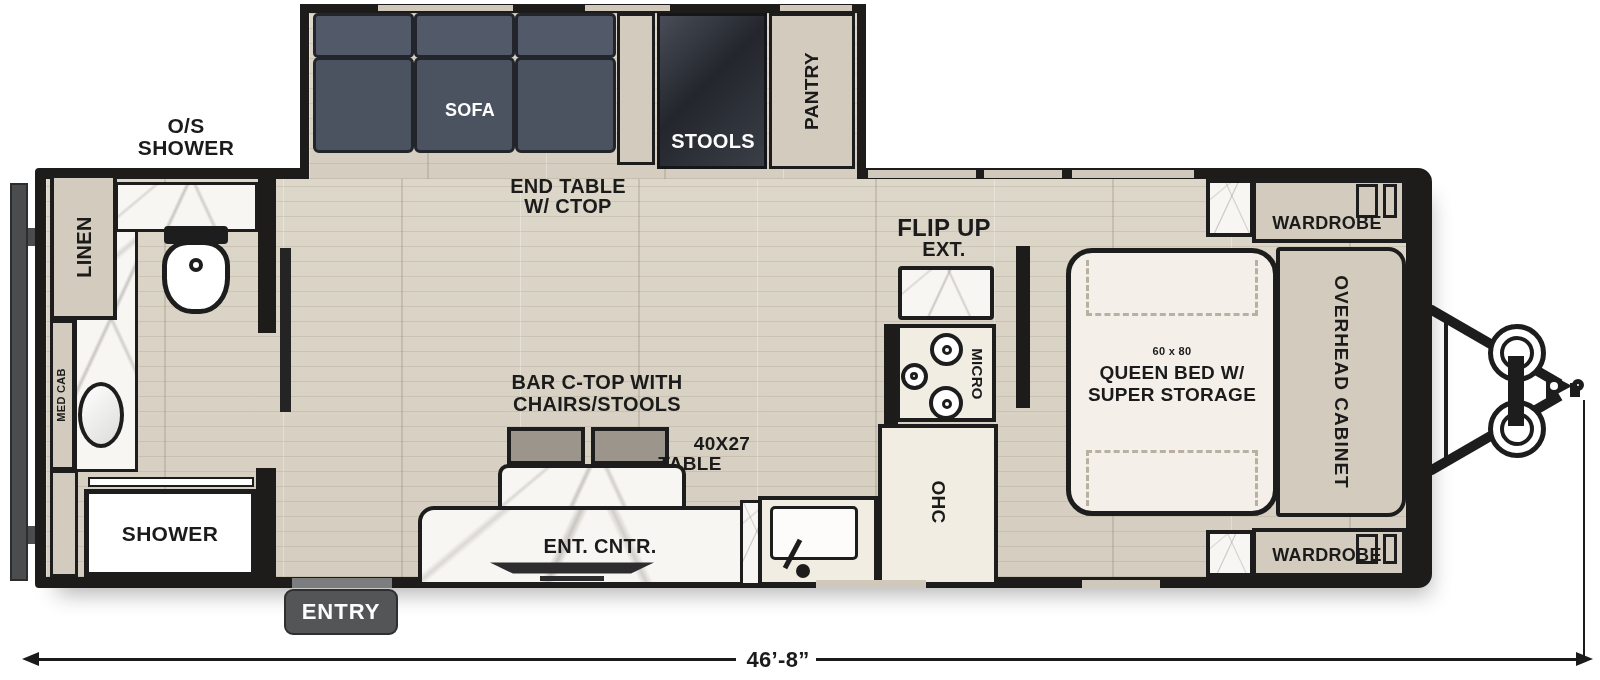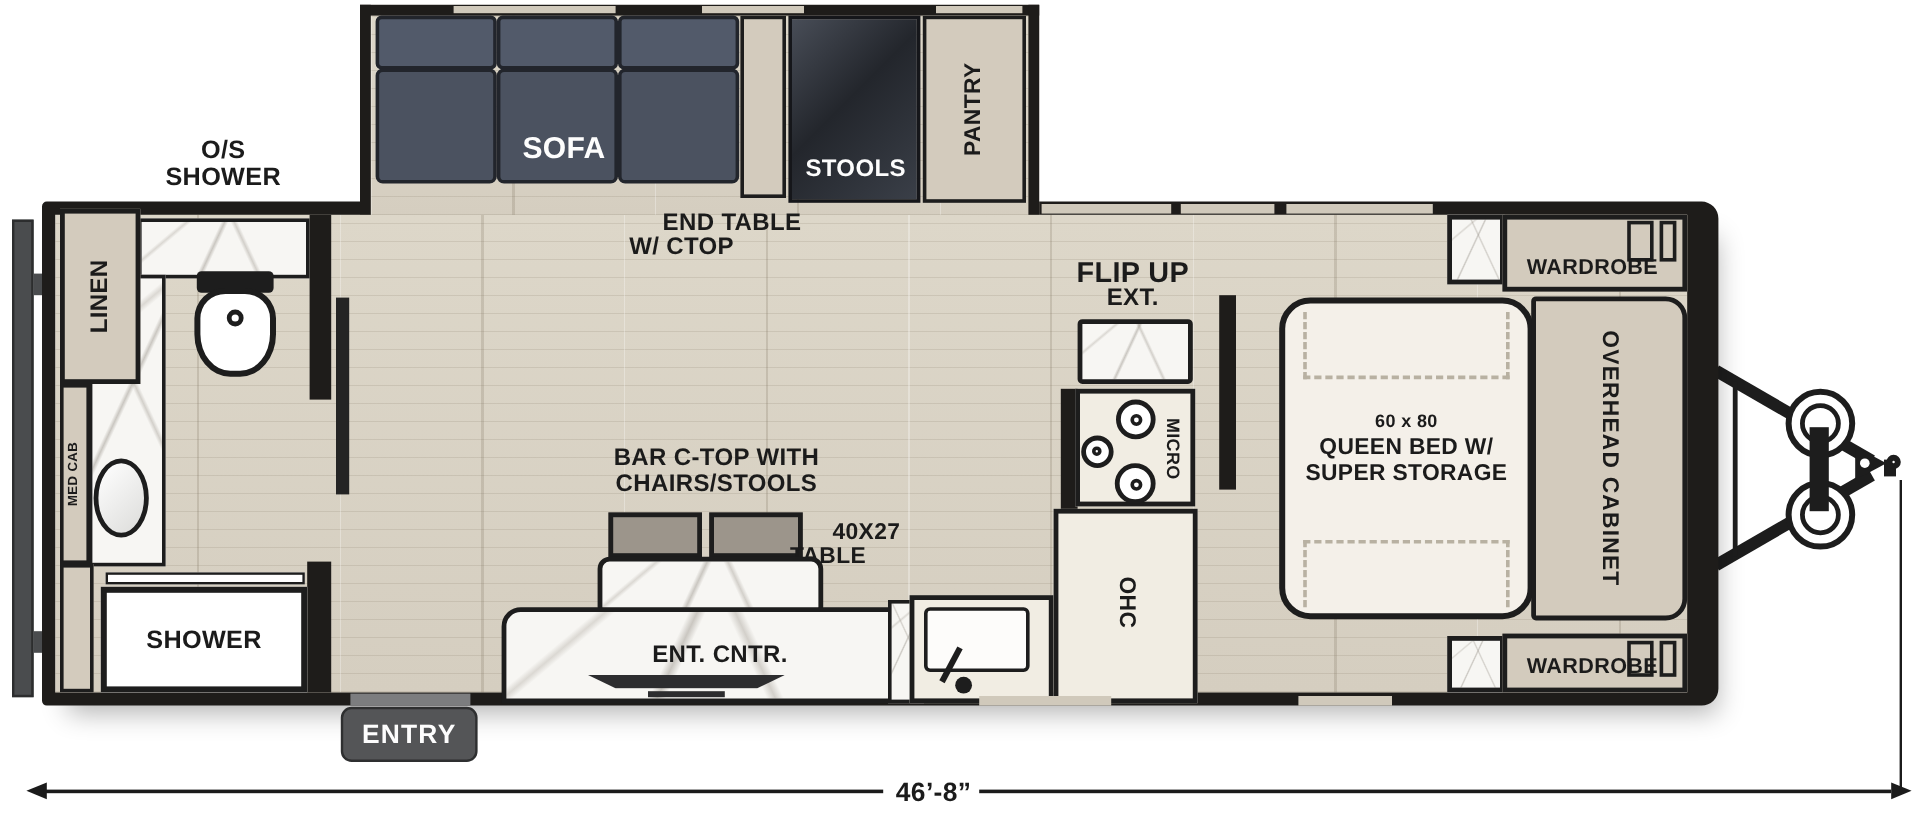--- a/index.html
+++ b/index.html
@@ -60,21 +60,21 @@
   <div class="abs wood" style="left:300px;top:4px;width:566px;height:175px;border:9px solid #1e1c1a;border-bottom:none;"></div>
   <div class="abs win" style="left:378px;top:5px;width:135px;height:6px;"></div>
   <div class="abs win" style="left:585px;top:5px;width:85px;height:6px;"></div>
   <div class="abs win" style="left:780px;top:5px;width:72px;height:6px;"></div>
   <div class="abs" style="left:313px;top:13px;width:101px;height:45px;background:#525a6a;border:3px solid #22252c;border-radius:5px;"></div>
   <div class="abs" style="left:414px;top:13px;width:101px;height:45px;background:#525a6a;border:3px solid #22252c;border-radius:5px;"></div>
   <div class="abs" style="left:515px;top:13px;width:101px;height:45px;background:#525a6a;border:3px solid #22252c;border-radius:5px;"></div>
   <div class="abs" style="left:313px;top:57px;width:101px;height:96px;background:#4b5260;border:3px solid #22252c;border-radius:6px;"></div>
   <div class="abs" style="left:414px;top:57px;width:101px;height:96px;background:#4b5260;border:3px solid #22252c;border-radius:6px;"></div>
   <div class="abs" style="left:515px;top:57px;width:101px;height:96px;background:#4b5260;border:3px solid #22252c;border-radius:6px;"></div>
-  <div class="lbl w" style="left:470px;top:124px;font-size:25px;">SOFA</div>
+  <div class="lbl w" style="left:470px;top:110px;font-size:18px;">SOFA</div>
   <div class="abs beige" style="left:617px;top:13px;width:38px;height:152px;"></div>
   <div class="abs" style="left:657px;top:13px;width:110px;height:156px;background:linear-gradient(135deg,#484d57 0%,#23262c 45%,#3a3f48 100%);border:3px solid #15161a;"></div>
   <div class="lbl w" style="left:713px;top:141px;font-size:20px;">STOOLS</div>
   <div class="abs beige" style="left:769px;top:13px;width:86px;height:156px;"></div>
   <div class="lbl v-ccw" style="left:812px;top:91px;font-size:19px;">PANTRY</div>
 
   <div class="lbl" style="left:186px;top:126px;font-size:21px;">O/S</div>
   <div class="lbl" style="left:186px;top:148px;font-size:21px;">SHOWER</div>
 
   <div class="abs marble" style="left:115px;top:182px;width:143px;height:50px;border:3px solid #1d1d1d;"></div>
@@ -125,27 +125,27 @@
   <div class="abs circ" style="left:901px;top:363px;width:27px;height:27px;"></div>
   <div class="abs circ" style="left:910px;top:372px;width:8px;height:8px;border-width:3px;"></div>
   <div class="abs circ" style="left:929px;top:386px;width:34px;height:34px;"></div>
   <div class="abs circ" style="left:942px;top:399px;width:10px;height:10px;border-width:3px;"></div>
   <div class="lbl v-cw" style="left:977px;top:374px;font-size:15px;">MICRO</div>
   <div class="abs marble" style="left:898px;top:266px;width:96px;height:54px;border:4px solid #1d1d1d;border-radius:4px;"></div>
   <div class="lbl" style="left:944px;top:228px;font-size:24px;">FLIP UP</div>
   <div class="lbl" style="left:944px;top:249px;font-size:20px;">EXT.</div>
   <div class="abs wallbar" style="left:1016px;top:246px;width:14px;height:162px;"></div>
 
-  <div class="lbl" style="left:568px;top:186px;font-size:20px;margin-left:42px;">END TABLE</div>
+  <div class="lbl" style="left:568px;top:186px;font-size:20px;">END TABLE</div>
   <div class="lbl" style="left:568px;top:206px;font-size:20px;">W/ CTOP</div>
 
   <div class="abs" style="left:1066px;top:248px;width:212px;height:268px;background:#f4f0e9;border:5px solid #1d1d1d;border-radius:26px;"></div>
   <div class="abs dashedbox" style="left:1086px;top:260px;width:172px;height:56px;border-top:none;"></div>
   <div class="abs dashedbox" style="left:1086px;top:450px;width:172px;height:56px;border-bottom:none;"></div>
-  <div class="lbl" style="left:1172px;top:352px;font-size:15px;">60 x 80</div>
+  <div class="lbl" style="left:1172px;top:352px;font-size:11px;">60 x 80</div>
   <div class="lbl" style="left:1172px;top:373px;font-size:19px;">QUEEN BED W/</div>
   <div class="lbl" style="left:1172px;top:395px;font-size:19px;">SUPER STORAGE</div>
   <div class="abs beige" style="left:1276px;top:247px;width:130px;height:270px;border-width:4px;border-radius:4px 18px 18px 4px;"></div>
   <div class="lbl v-cw" style="left:1341px;top:382px;font-size:19px;letter-spacing:1px;">OVERHEAD CABINET</div>
   <div class="abs marble" style="left:1206px;top:179px;width:48px;height:58px;border:4px solid #1d1d1d;"></div>
   <div class="abs beige" style="left:1252px;top:179px;width:154px;height:64px;border-width:4px;"></div>
   <div class="abs" style="left:1356px;top:184px;width:22px;height:34px;background:#d3cbbd;border:3px solid #1d1d1d;"></div>
   <div class="abs" style="left:1383px;top:184px;width:14px;height:34px;background:#d3cbbd;border:3px solid #1d1d1d;"></div>
   <div class="lbl" style="left:1327px;top:223px;font-size:18px;">WARDROBE</div>
   <div class="abs marble" style="left:1206px;top:530px;width:48px;height:47px;border:4px solid #1d1d1d;"></div>

